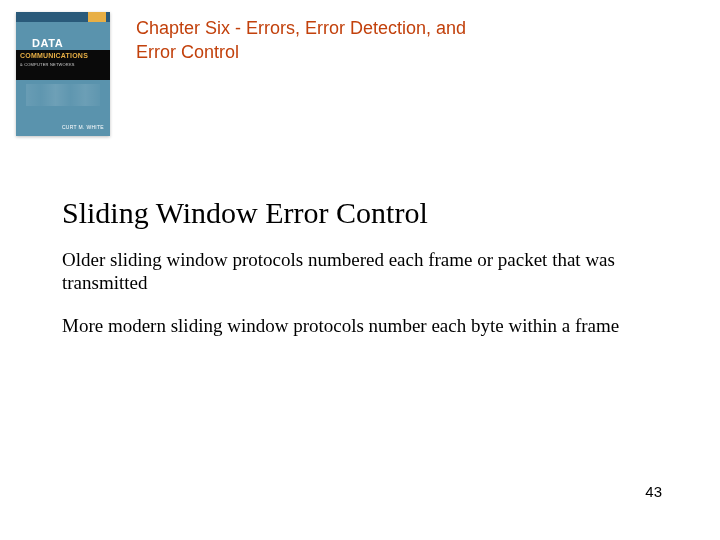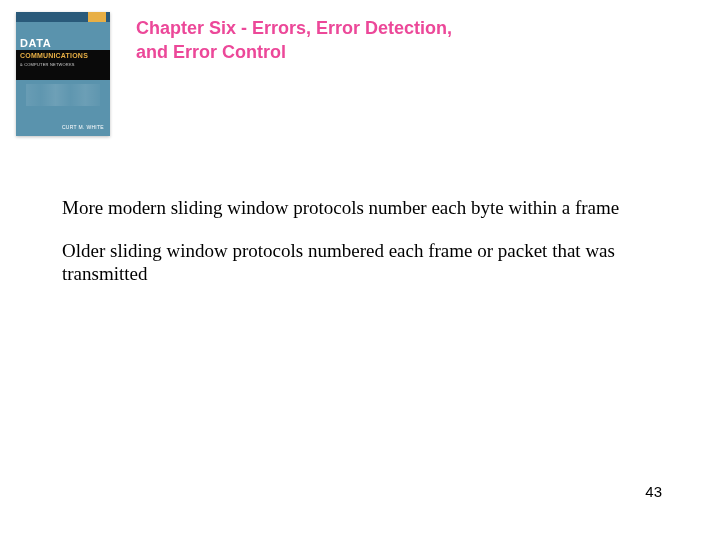--- a/index.html
+++ b/index.html
@@ -37,21 +37,21 @@
     background: #e8af45;
   }
   .book-cover .mid-band {
     position: absolute;
     top: 38px; left: 0; right: 0;
     height: 30px;
     background: #0a0a0a;
   }
   .book-cover .title1 {
     position: absolute;
-    top: 25px; left: 4px;
+    top: 25px; left: 16px;
     color: #ffffff;
     font-family: Arial, sans-serif;
     font-size: 11px;
     font-weight: bold;
     letter-spacing: 0.6px;
   }
   .book-cover .title2 {
     position: absolute;
     top: 40px; left: 4px;
     color: #e8af45;
@@ -81,25 +81,24 @@
     position: absolute;
     bottom: 6px; right: 6px;
     color: #ffffff;
     font-family: Arial, sans-serif;
     font-size: 5px;
     letter-spacing: 0.3px;
   }
   .chapter-title {
     font-family: 'Gill Sans', 'Gill Sans MT', 'Trebuchet MS', sans-serif;
     font-size: 18px;
-    color: #ec4899;
+    color: #c2410c;
     line-height: 1.35;
     max-width: 340px;
     padding-top: 4px;
-    font-weight: bold;
   }
   .content {
     padding: 60px 62px 0 62px;
   }
   .slide-title {
     font-family: 'Times New Roman', Times, serif;
     font-size: 30px;
     font-weight: normal;
     color: #000;
     margin-bottom: 18px;
@@ -132,17 +131,18 @@
     <div class="mid-band"></div>
     <div class="title2">COMMUNICATIONS</div>
     <div class="subtitle">&amp; COMPUTER NETWORKS</div>
     <div class="graphic"></div>
     <div class="author">CURT M. WHITE</div>
   </div>
   <div class="chapter-title">Chapter Six - Errors, Error Detection, and Error Control</div>
 </div>
 
 <div class="content">
+  <h1 class="slide-title">Sliding Window Error Control</h1>
+  <p class="para">Older sliding window protocols numbered each frame or packet that was transmitted</p>
   <p class="para">More modern sliding window protocols number each byte within a frame</p>
-  <p class="para">Older sliding window protocols numbered each frame or packet that was transmitted</p>
 </div>
 
 <div class="page-number">43</div>
 
 </body></html>

